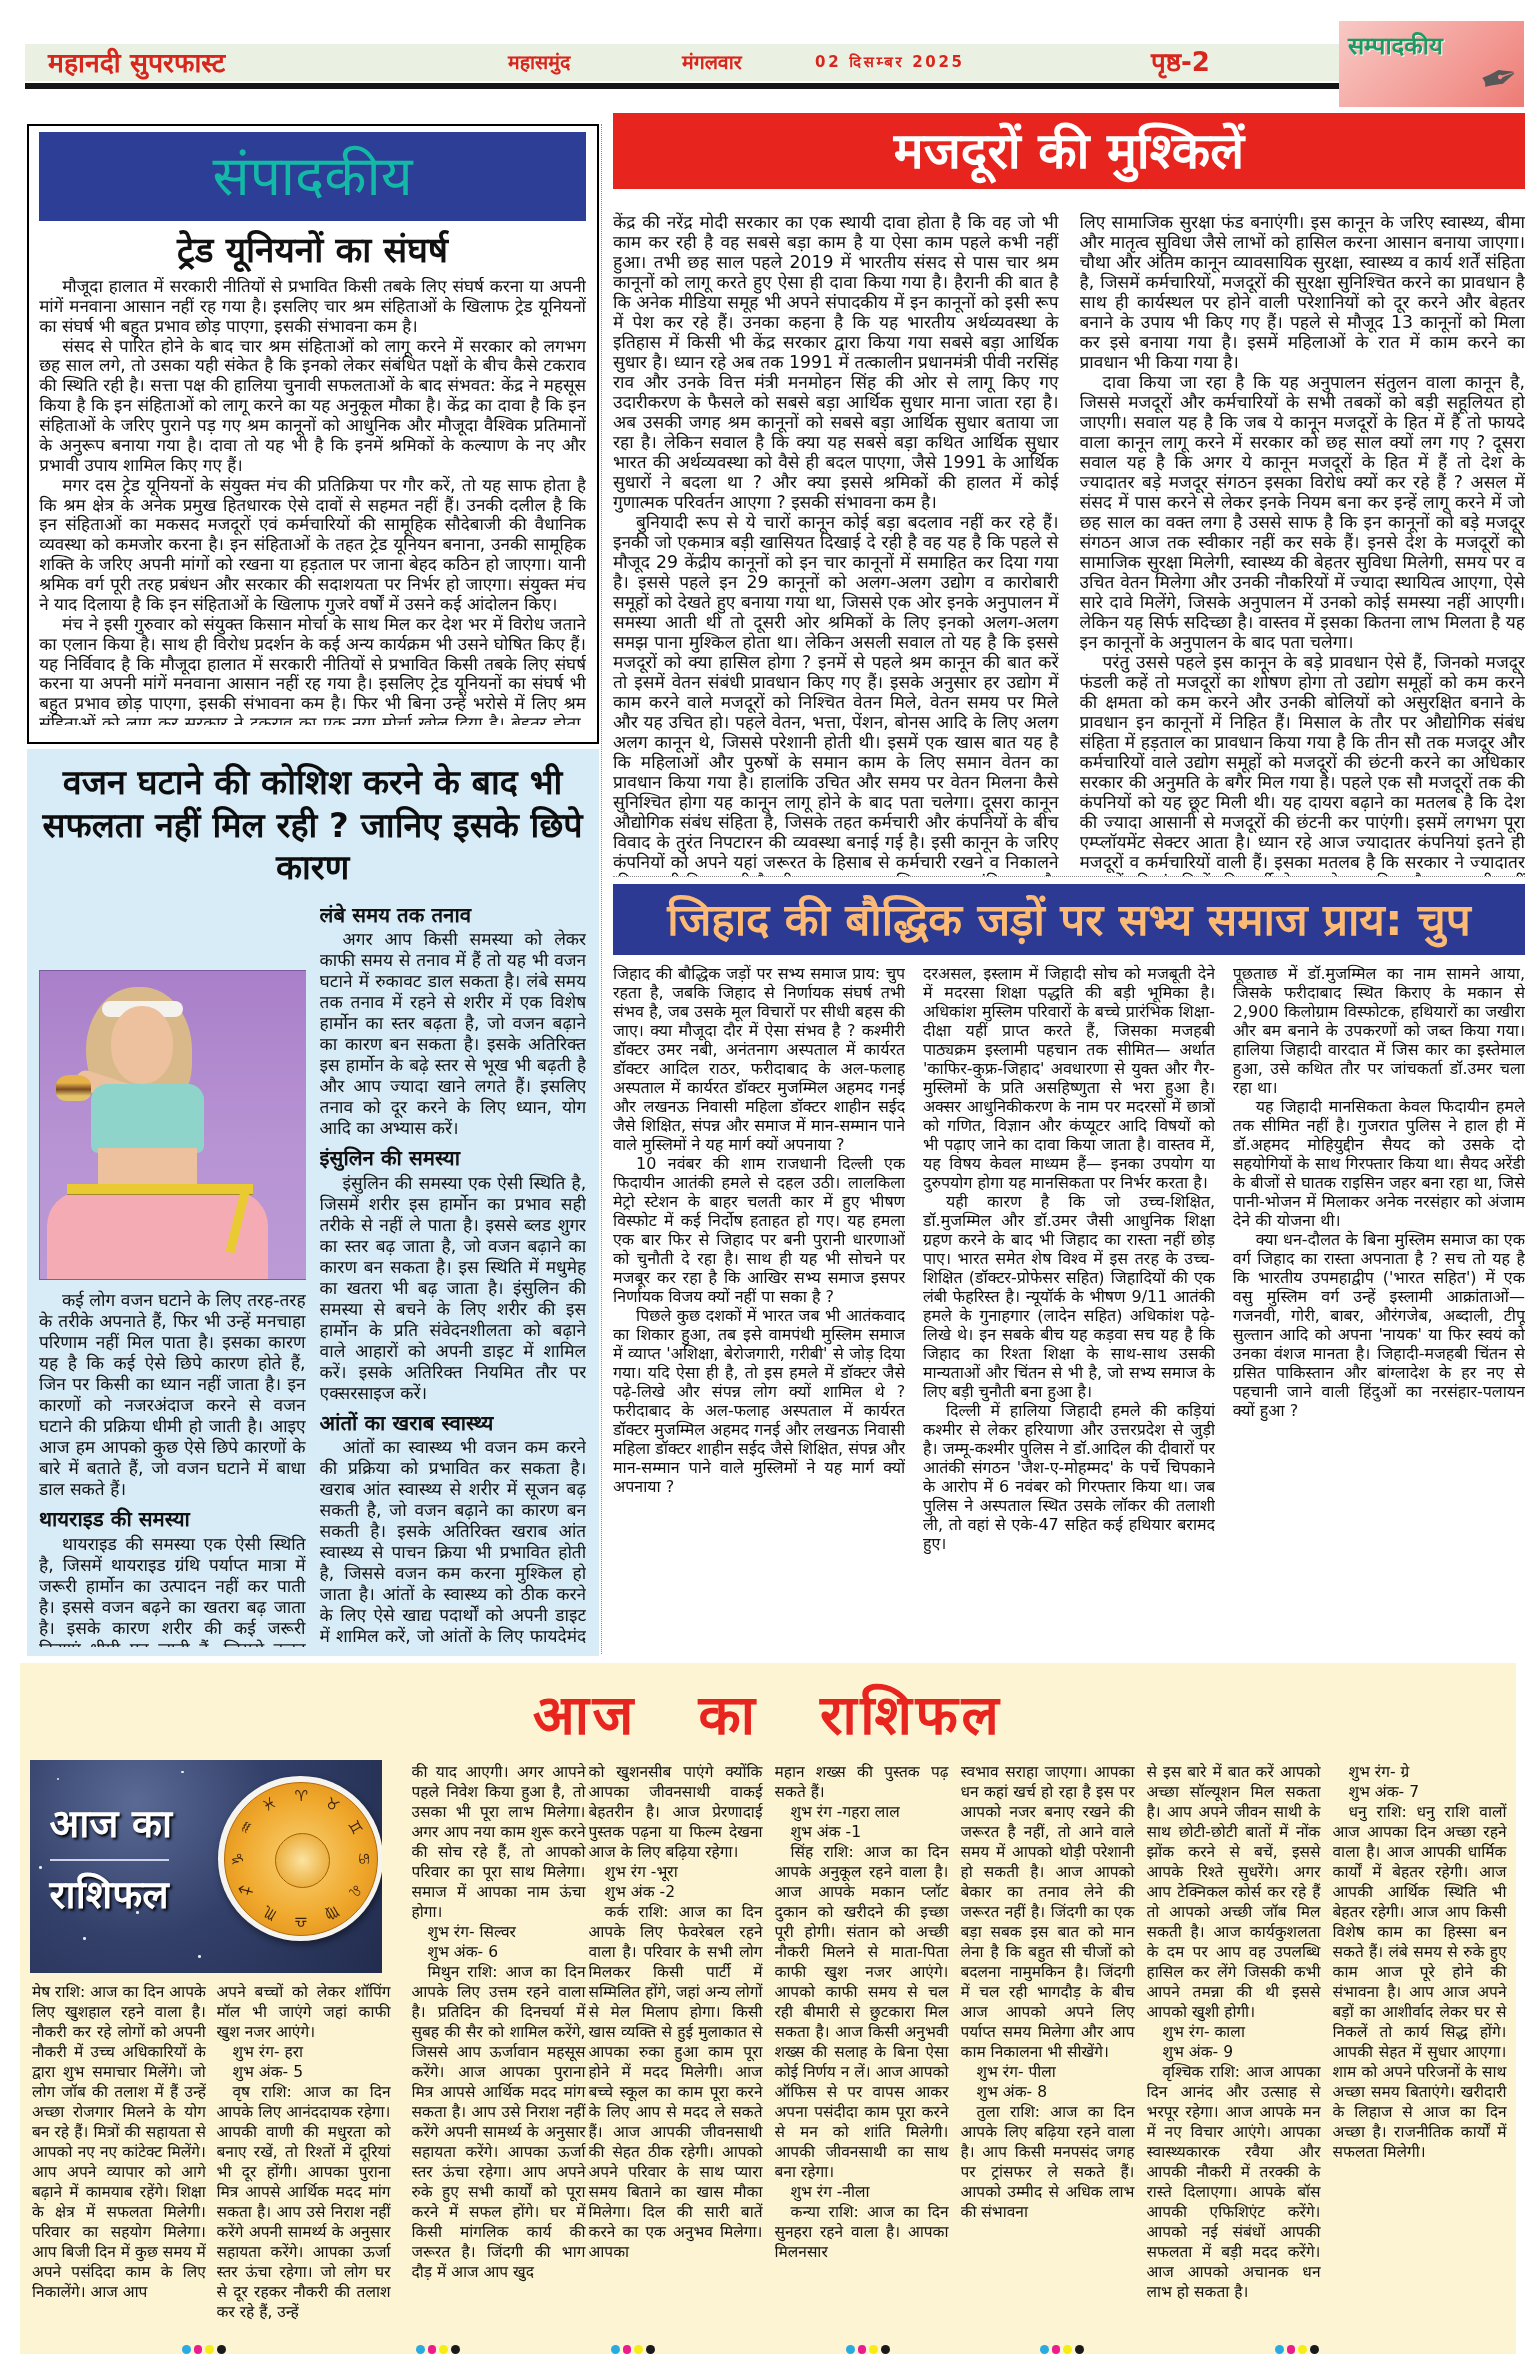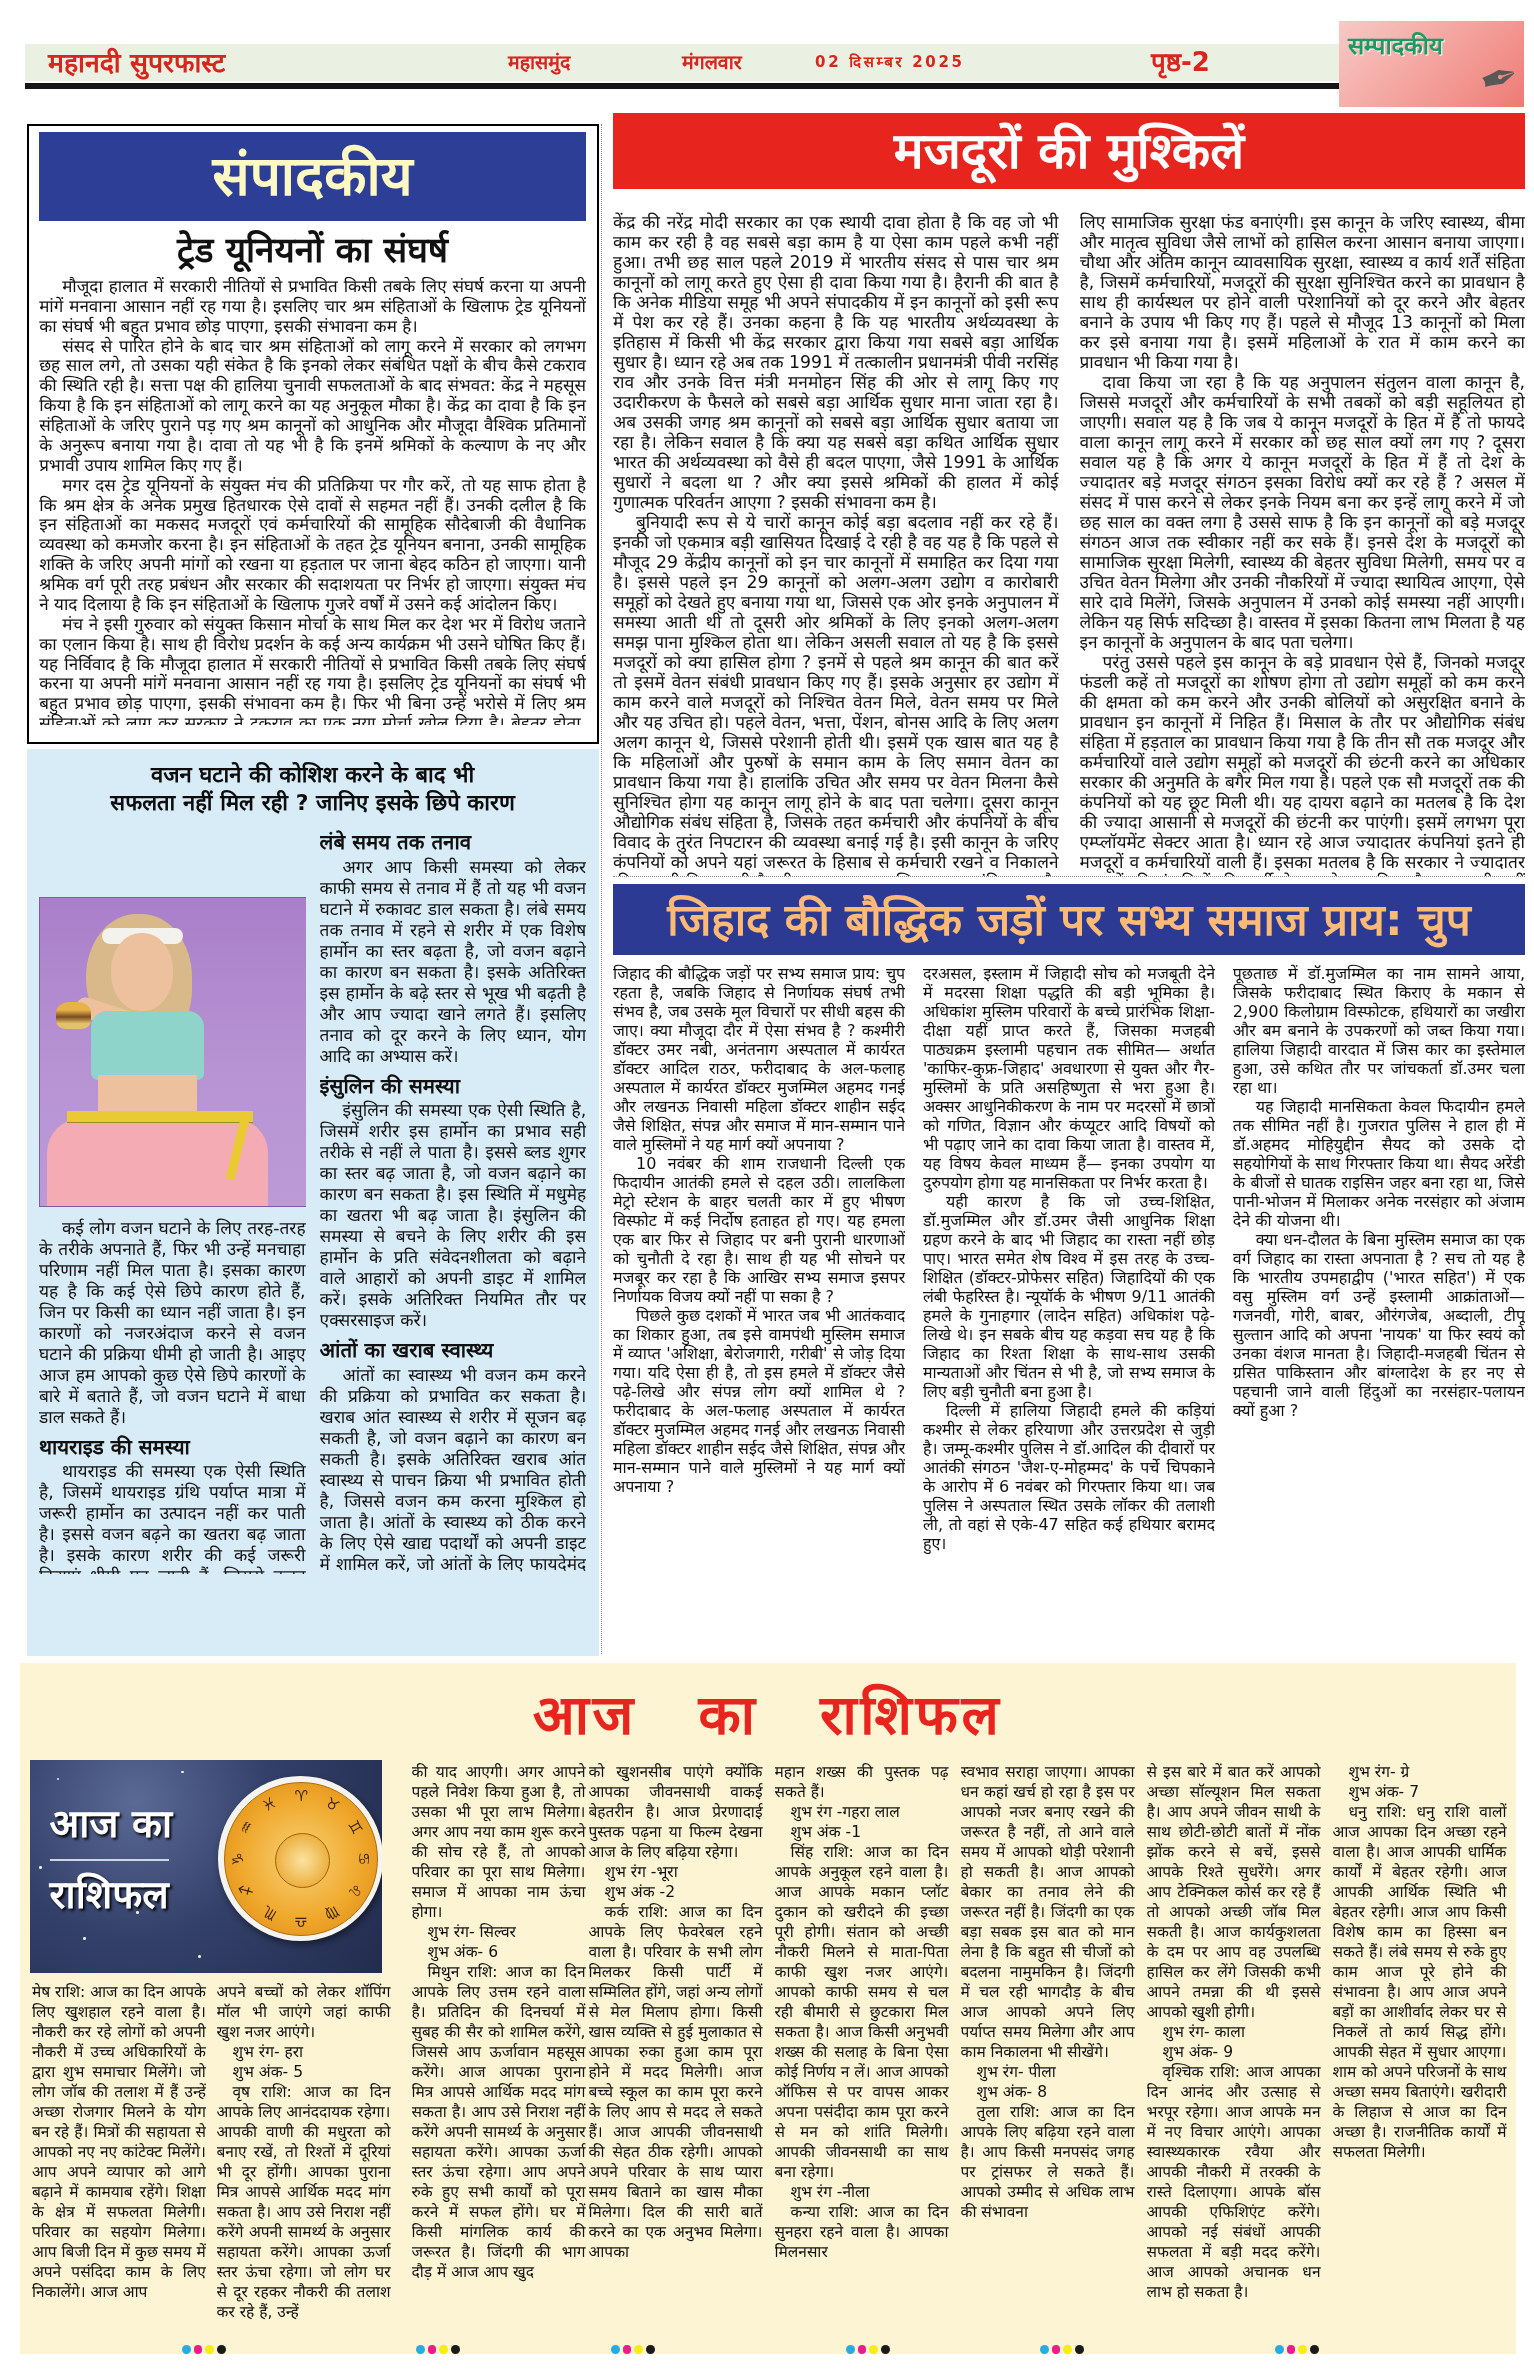--- a/index.html
+++ b/index.html
@@ -15,21 +15,21 @@
   .hb-page{left:1126px;font-size:26px;}
   .header-rule{position:absolute;left:25px;top:83px;width:1316px;height:6.2px;background:#161616;}
   .logo-box{position:absolute;left:1339px;top:21px;width:185px;height:86px;
             background:linear-gradient(135deg,#f8c9c5,#f2948e 70%,#ec7b74);overflow:hidden;}
   .logo-box .logo-text{position:absolute;left:8.9px;top:7px;font-size:24px;font-weight:bold;color:#1d9a63;
             text-shadow:0.9px 0.9px 0 #fff;}
   .pen-glyph{position:absolute;right:5.3px;bottom:1.8px;font-size:46px;color:#585858;transform:rotate(-18deg);}
   
   .editorial-box{position:absolute;left:26.6px;top:124px;width:572px;height:620px;border:2.7px solid #000;
                  background:#fff;box-sizing:border-box;padding:6.2px 10.6px;}
-  .ed-banner{height:89px;background:#2c3e96;color:#fef9c3;font-size:55px;font-weight:bold;
+  .ed-banner{height:89px;background:#2c3e96;color:#14b8a6;font-size:55px;font-weight:normal;
              text-align:center;line-height:89px;}
   .ed-headline{font-size:35px;font-weight:bold;text-align:center;margin:3.5px 0 5.3px;}
   .ed-body{height:448px;overflow:hidden;font-size:17px;line-height:1.17;text-align:justify;}
   
   p.para{margin:0;text-indent:23px;}
   p.cont{margin:0;text-indent:0;}
   p.subhead{margin:8.9px 0 3.5px;text-indent:0;font-weight:bold;font-size:20.4px;text-align:left;}
   p.shubh{margin:0;text-indent:17.7px;text-align:left;}
   
   .vsep{position:absolute;left:601px;top:124px;height:1530px;border-left:1.8px dotted #8a8a8a;}
@@ -41,21 +41,21 @@
   .labour-cols{display:flex;gap:21px;margin-top:23px;height:664px;overflow:hidden;}
   .labour-cols .col{flex:1;font-size:17.3px;line-height:20px;text-align:justify;overflow:hidden;}
   
   .jihad{position:absolute;left:613px;top:884px;width:912px;}
   .blue-banner{height:71px;background:#2c3a94;color:#fdba74;font-size:44px;font-weight:bold;
                text-align:center;line-height:71px;}
   .jihad-cols{display:flex;gap:17.7px;margin-top:8.9px;height:687px;overflow:hidden;}
   .jihad-cols .col{flex:1;font-size:16px;line-height:19px;text-align:justify;overflow:hidden;}
   
   .weightloss{position:absolute;left:26.6px;top:749px;width:572px;height:907px;background:#d8ecf7;box-sizing:border-box;}
-  .wl-headline{padding-top:12.4px;text-align:center;font-size:22px;line-height:1.25;font-weight:bold;color:#0d0d0d;}
+  .wl-headline{padding-top:12.4px;text-align:center;font-size:34px;line-height:1.25;font-weight:bold;color:#0d0d0d;}
   .wl-cols{display:flex;gap:14px;padding:7px 12.4px 0;height:758px;overflow:hidden;box-sizing:border-box;}
   .wl-cols .col{flex:1;font-size:17.3px;line-height:21px;text-align:justify;overflow:hidden;}
   
   .photo{position:relative;width:100%;height:308px;margin:74px 0 10.6px;overflow:hidden;
          background:linear-gradient(180deg,#a97fc9 0%,#b793d3 55%,#bb9ad6 100%);border:0.9px solid #7d5da0;}
   .ph-hair{position:absolute;left:46px;top:16px;width:106px;height:133px;border-radius:50% 50% 45% 55%;
            background:#d9b98a;}
   .ph-face{position:absolute;left:71px;top:35px;width:62px;height:78px;border-radius:48%;background:#eec19e;}
   .ph-band{position:absolute;left:62px;top:30px;width:81px;height:16px;border-radius:8.9px;background:#f4f2ec;}
   .ph-burger{position:absolute;left:16px;top:104px;width:35px;height:26.6px;border-radius:40% 40% 30% 30%;

